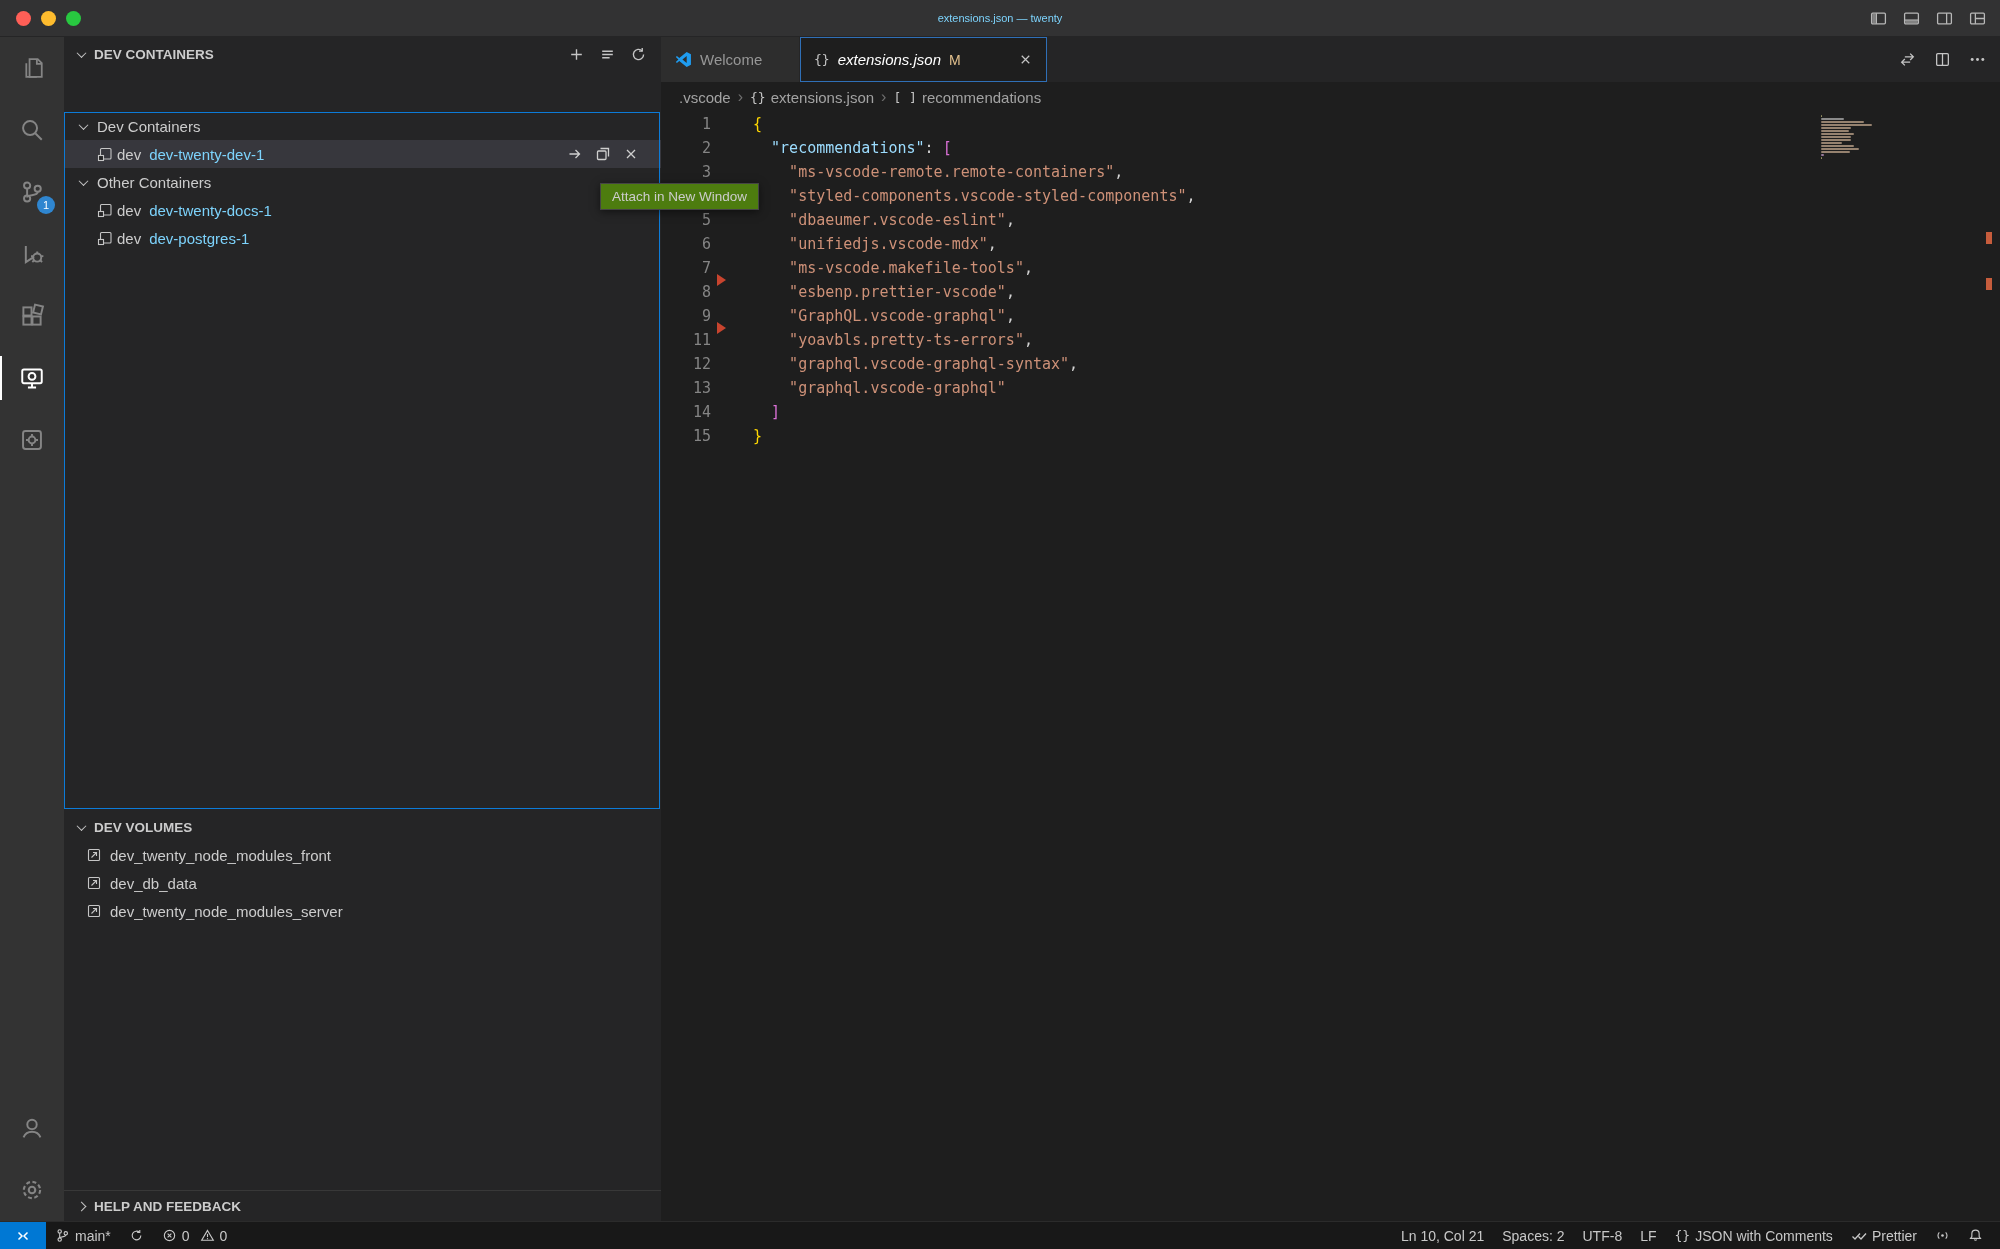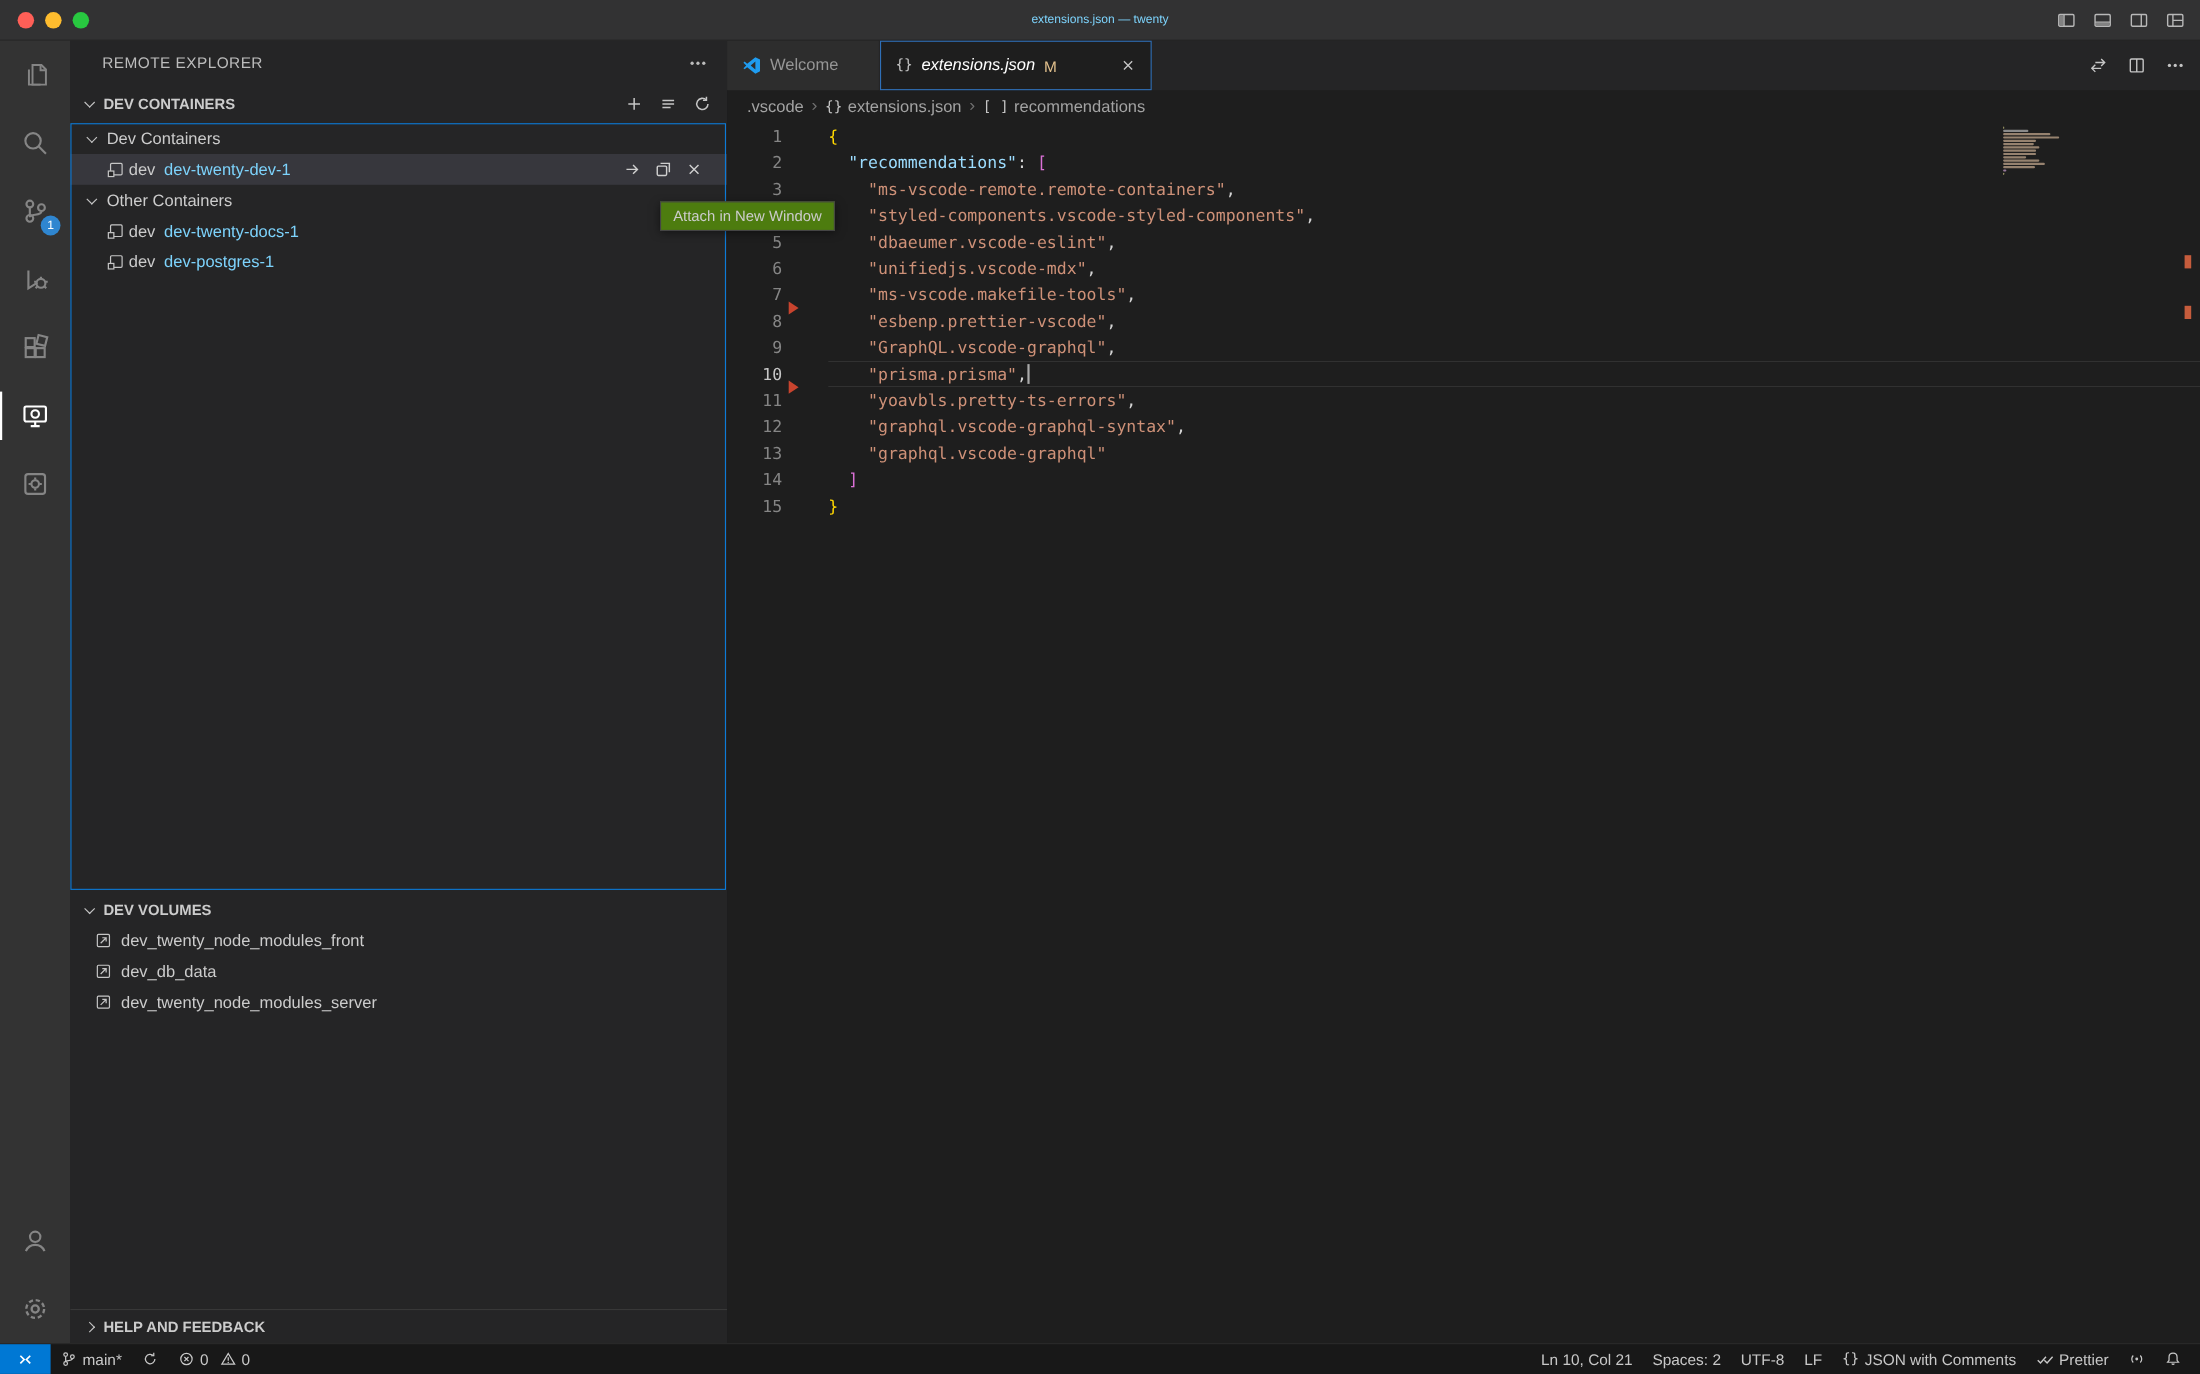--- a/index.html
+++ b/index.html
@@ -189,31 +189,20 @@
     <div class="ab-item">
       <svg width="26" height="26" viewBox="0 0 16 16" fill="none" stroke="currentColor" stroke-width="1.3">
           <circle cx="8" cy="8" r="2"></circle>
           <circle cx="8" cy="8" r="5" stroke-dasharray="2.4 1.55"></circle>
         </svg>
     </div>
   </div>
 </div>
 
 <div class="sidebar">
-  <div class="sb-title">
-    <span>REMOTE EXPLORER</span>
-    <span class="spacer"></span>
-    <span>
-      <svg width="17" height="17" viewBox="0 0 16 16" fill="currentColor">
-          <circle cx="3" cy="8" r="1.4"></circle>
-          <circle cx="8" cy="8" r="1.4"></circle>
-          <circle cx="13" cy="8" r="1.4"></circle>
-        </svg>
-    </span>
-  </div>
 
   <div class="section-header">
     <span class="chev down"></span>
     <span>DEV CONTAINERS</span>
     <span class="spacer"></span>
     <span class="hdr-icons">
       <span>
           <svg width="17" height="17" viewBox="0 0 16 16" fill="none" stroke="currentColor" stroke-width="1.3">
             <path d="M8 3v10M3 8h10"></path>
           </svg>
@@ -430,26 +419,20 @@
           <span class="del-mark"></span>
         </div>
         <div class="line-content"><span class="tok-str">    "esbenp.prettier-vscode"</span><span class="tok-pln">,</span></div>
       </div>
       <div class="code-line">
         <div class="gutter">
           <span class="line-num">9</span>
         </div>
         <div class="line-content"><span class="tok-str">    "GraphQL.vscode-graphql"</span><span class="tok-pln">,</span></div>
       </div>
-      <div class="code-line cur">
-        <div class="gutter">
-          <span class="line-num">10</span>
-        </div>
-        <div class="line-content"><span class="tok-str">    "prisma.prisma"</span><span class="tok-pln">,</span><span class="cursor"></span></div>
-      </div>
       <div class="code-line">
         <div class="gutter">
           <span class="line-num">11</span>
           <span class="del-mark"></span>
         </div>
         <div class="line-content"><span class="tok-str">    "yoavbls.pretty-ts-errors"</span><span class="tok-pln">,</span></div>
       </div>
       <div class="code-line">
         <div class="gutter">
           <span class="line-num">12</span>

